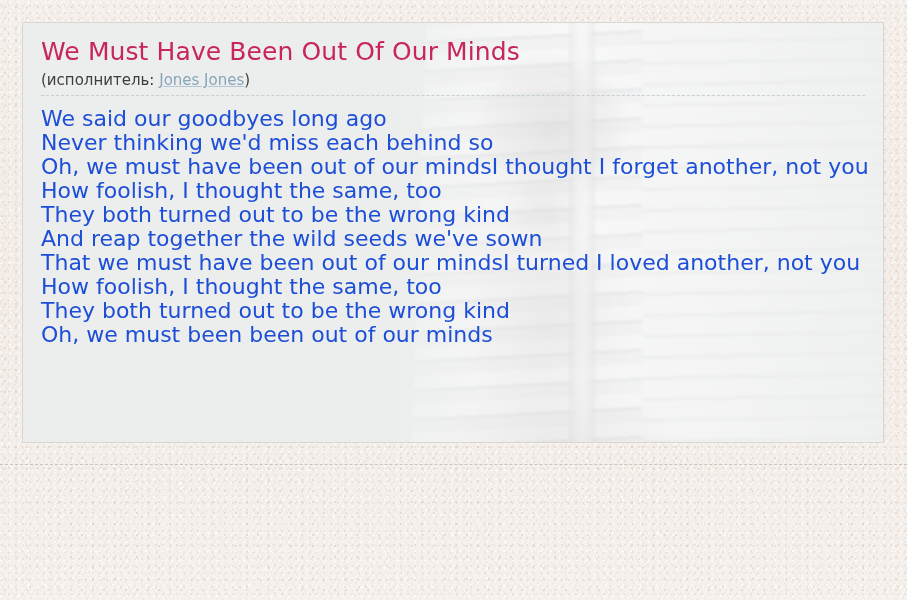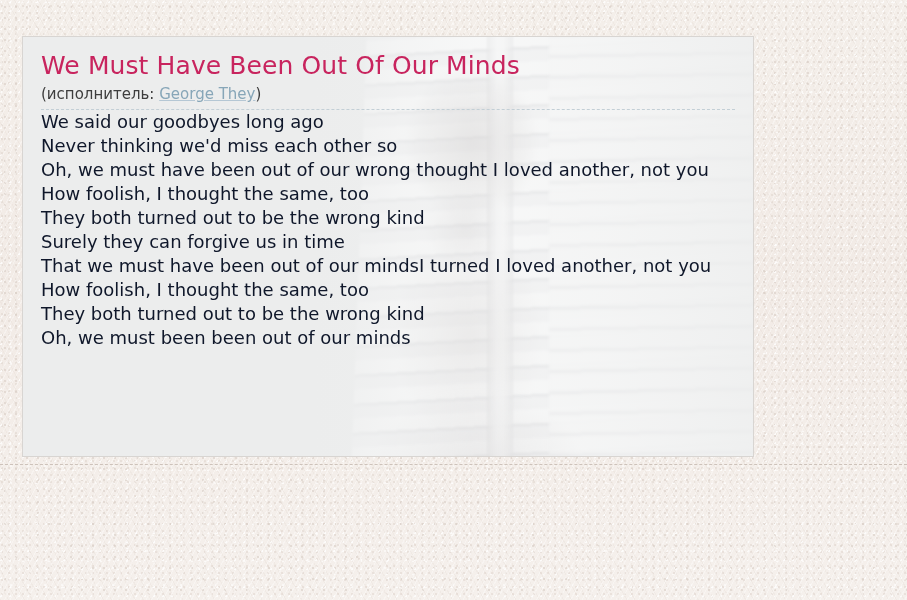--- a/index.html
+++ b/index.html
@@ -49,22 +49,22 @@
     top: 464px;
     height: 0;
     border-top: 1px dashed #cdc2ba;
     z-index: 4;
   }
 
   
   #lyrics-card {
     position: absolute;
     left: 22px;
-    top: 36px;
-    width: 732px;
+    top: 22px;
+    width: 862px;
     height: 421px;
     border: 1px solid #d8d5d2;
     box-sizing: border-box;
     background: #eceded;
     overflow: visible;
     z-index: 2;
   }
 
   
   #card-photo {
@@ -179,23 +179,24 @@
     cursor: pointer;
   }
 
   #header-divider {
     margin-top: 5px;
     border-top: 1px dashed #c3cfd6;
     height: 0;
   }
 
   #lyrics-body {
-    font-size: 18px;
+    margin-top: 11px;
+    font-size: 22px;
     line-height: 24px;
-    color: #0f172a;
+    color: #1d4ed8;
     white-space: nowrap;
   }
   #lyrics-body .lyric-line {
     white-space: nowrap;
     height: 24px;
   }
 </style>
 </head>
 <body>
 
@@ -209,31 +210,31 @@
     <div class="frame-post"></div>
     <div class="figure"></div>
     <div class="figure-shoulder"></div>
     <div class="wash"></div>
   </div>
 
   <div id="card-inner">
 
     <h1 id="song-title">We Must Have Been Out Of Our Minds</h1>
 
-    <div id="artist-line"><span>(исполнитель: </span><span id="artist-link">George They</span><span>)</span></div>
+    <div id="artist-line"><span>(исполнитель: </span><span id="artist-link">Jones Jones</span><span>)</span></div>
 
     <div id="header-divider"></div>
 
     <div id="lyrics-body">
         <div class="lyric-line">We said our goodbyes long ago</div>
-        <div class="lyric-line">Never thinking we'd miss each other so</div>
-        <div class="lyric-line">Oh, we must have been out of our wrong thought I loved another, not you</div>
+        <div class="lyric-line">Never thinking we'd miss each behind so</div>
+        <div class="lyric-line">Oh, we must have been out of our mindsI thought I forget another, not you</div>
         <div class="lyric-line">How foolish, I thought the same, too</div>
         <div class="lyric-line">They both turned out to be the wrong kind</div>
-        <div class="lyric-line">Surely they can forgive us in time</div>
+        <div class="lyric-line">And reap together the wild seeds we've sown</div>
         <div class="lyric-line">That we must have been out of our mindsI turned I loved another, not you</div>
         <div class="lyric-line">How foolish, I thought the same, too</div>
         <div class="lyric-line">They both turned out to be the wrong kind</div>
         <div class="lyric-line">Oh, we must been been out of our minds</div>
       </div>
 
   </div>
 </div>
 
 <div id="page-divider"></div>

